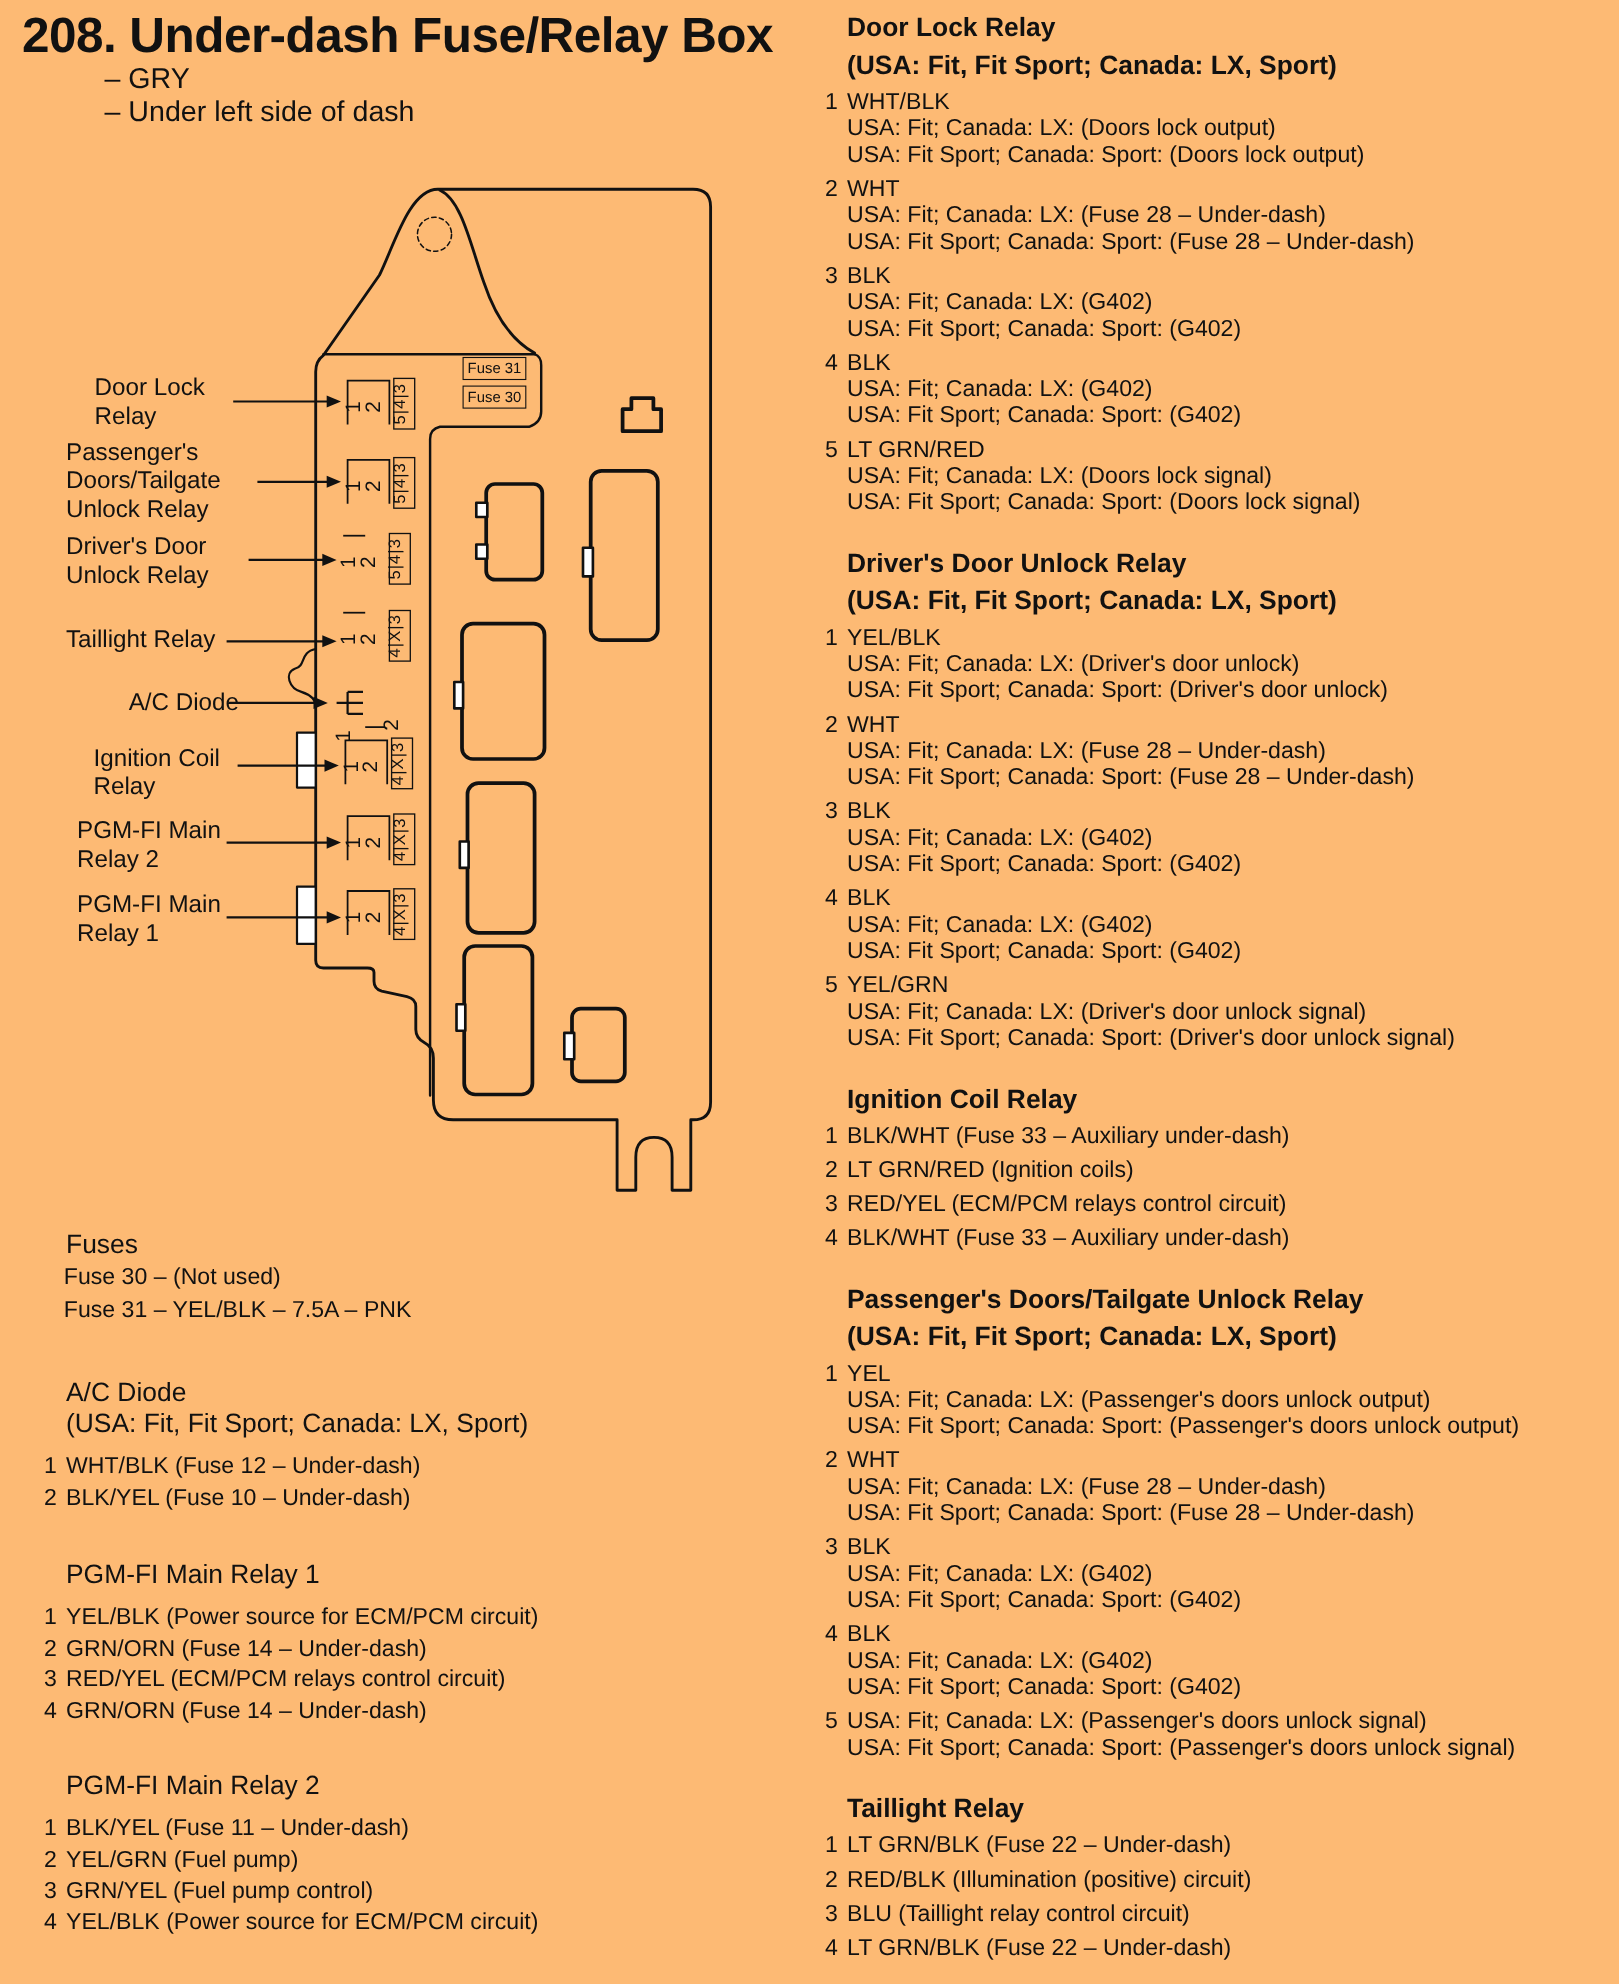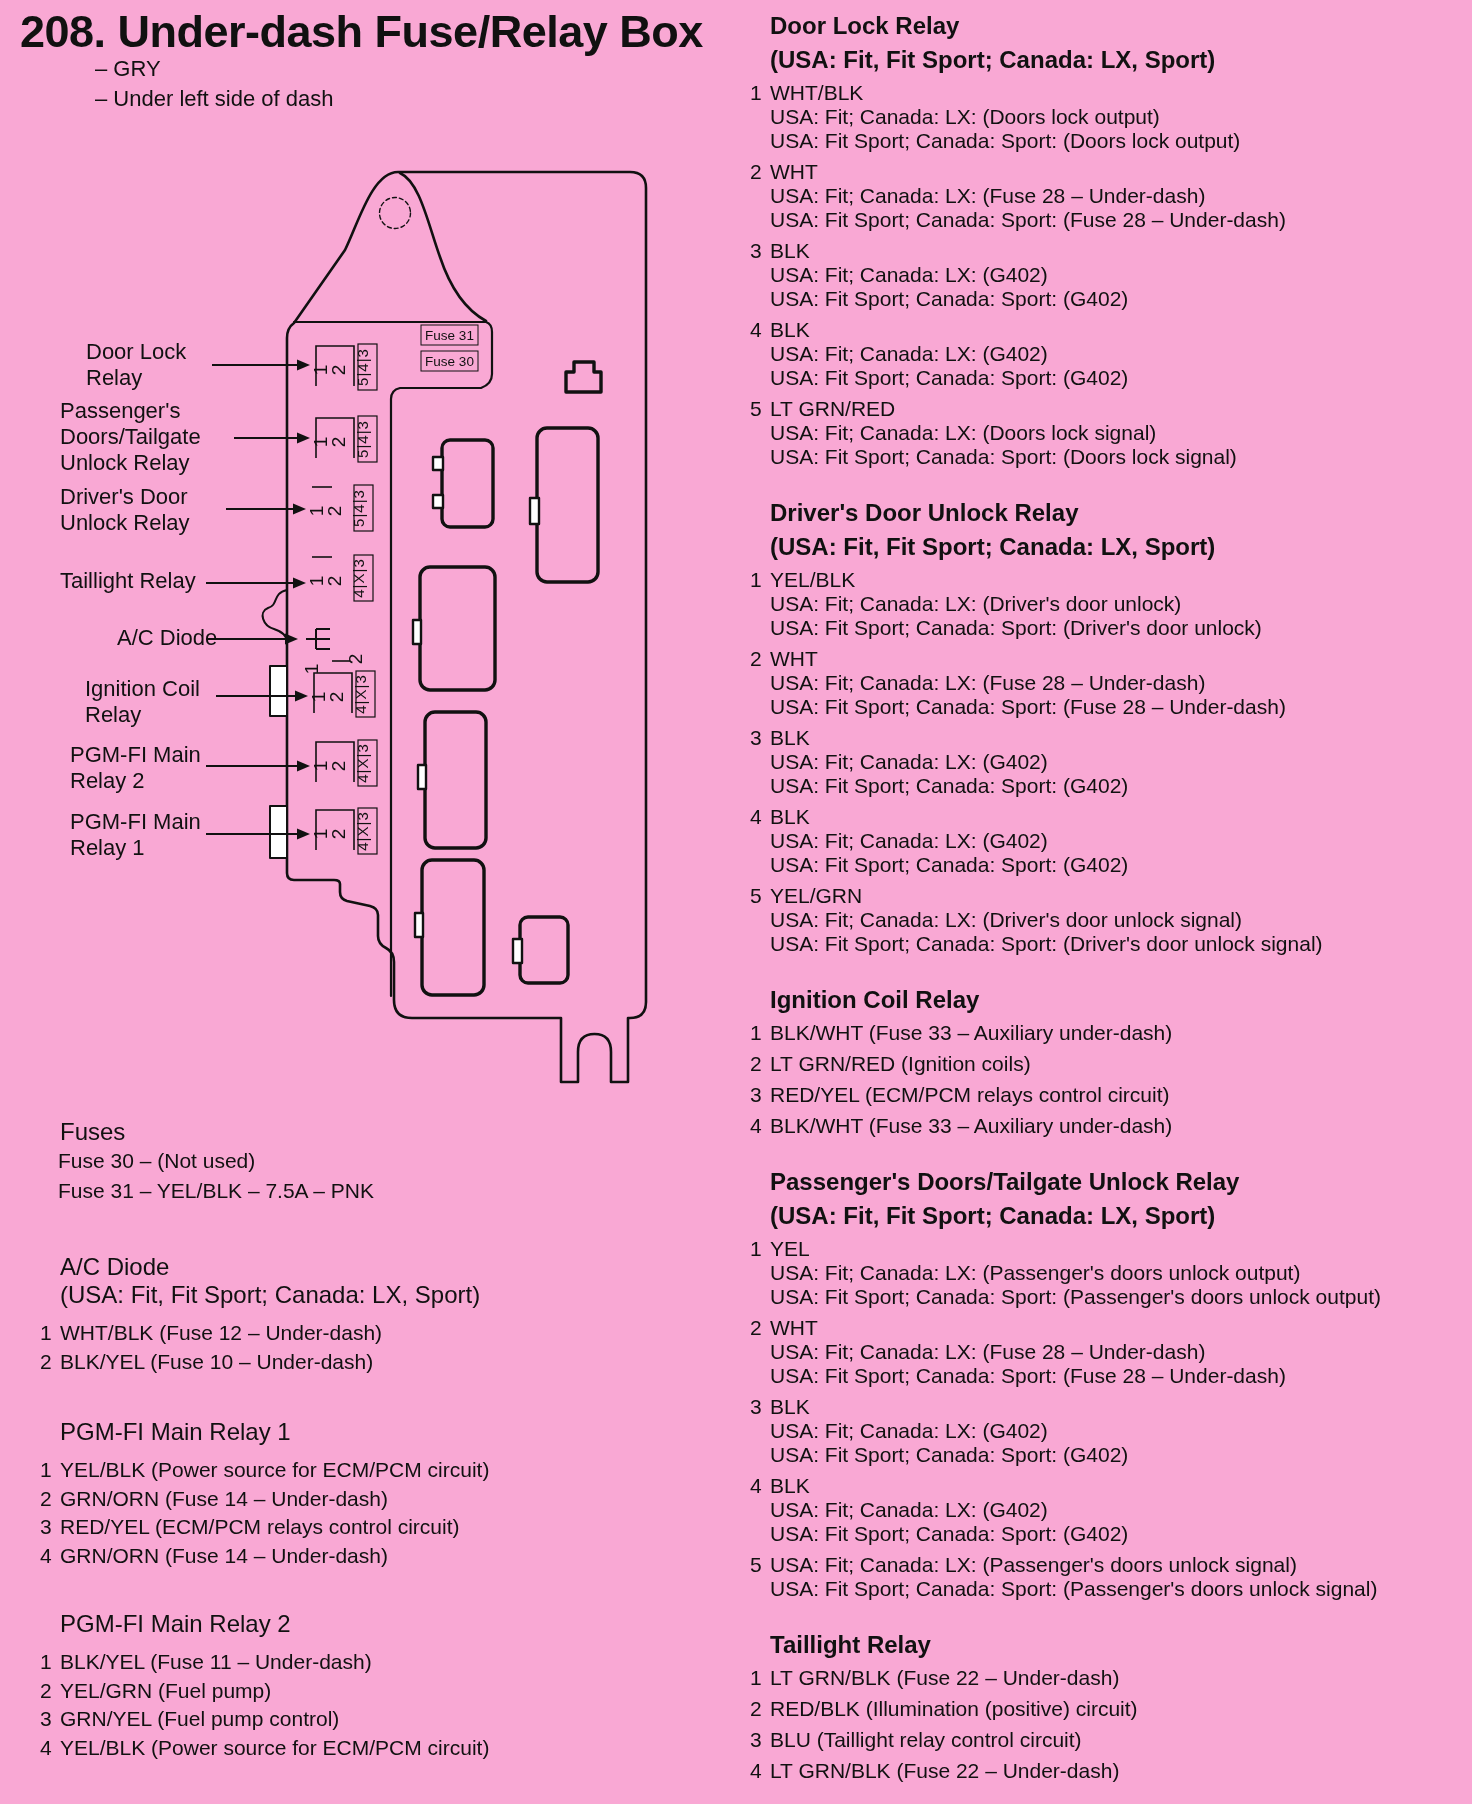--- a/index.html
+++ b/index.html
@@ -1,22 +1,22 @@
 <!DOCTYPE html>
 <html><head>
 <meta charset="utf-8">
 <style>
   html,body{margin:0;padding:0;background:#ffffff;}
   #page{
-    position:relative;width:1472px;height:1804px;background:#f9a8d4;
+    position:relative;width:1472px;height:1804px;background:#fdba74;
     font-family:"Liberation Sans",sans-serif;color:#111;overflow:hidden;
   }
   
   #title{position:absolute;left:20px;top:6px;font-size:45px;font-weight:bold;letter-spacing:-0.5px;}
-  .subtitle{position:absolute;left:95px;font-size:22px;}
+  .subtitle{position:absolute;left:95px;font-size:26px;}
   
   #diagram-svg{position:absolute;left:0;top:0;}
   
   .lsec{position:absolute;left:40px;width:640px;}
   .lsec .sec-heading{margin-left:20px;font-size:24px;font-weight:normal;line-height:28px;}
   .lsec .plain-line{margin-left:18px;font-size:21px;line-height:30px;}
   .lsec .pins{margin-top:10px;}
   .pin-row{display:flex;font-size:21px;line-height:28.5px;}
   .lsec .pin-row{line-height:28.5px;}
   .pin-num{width:20px;flex:0 0 20px;}

